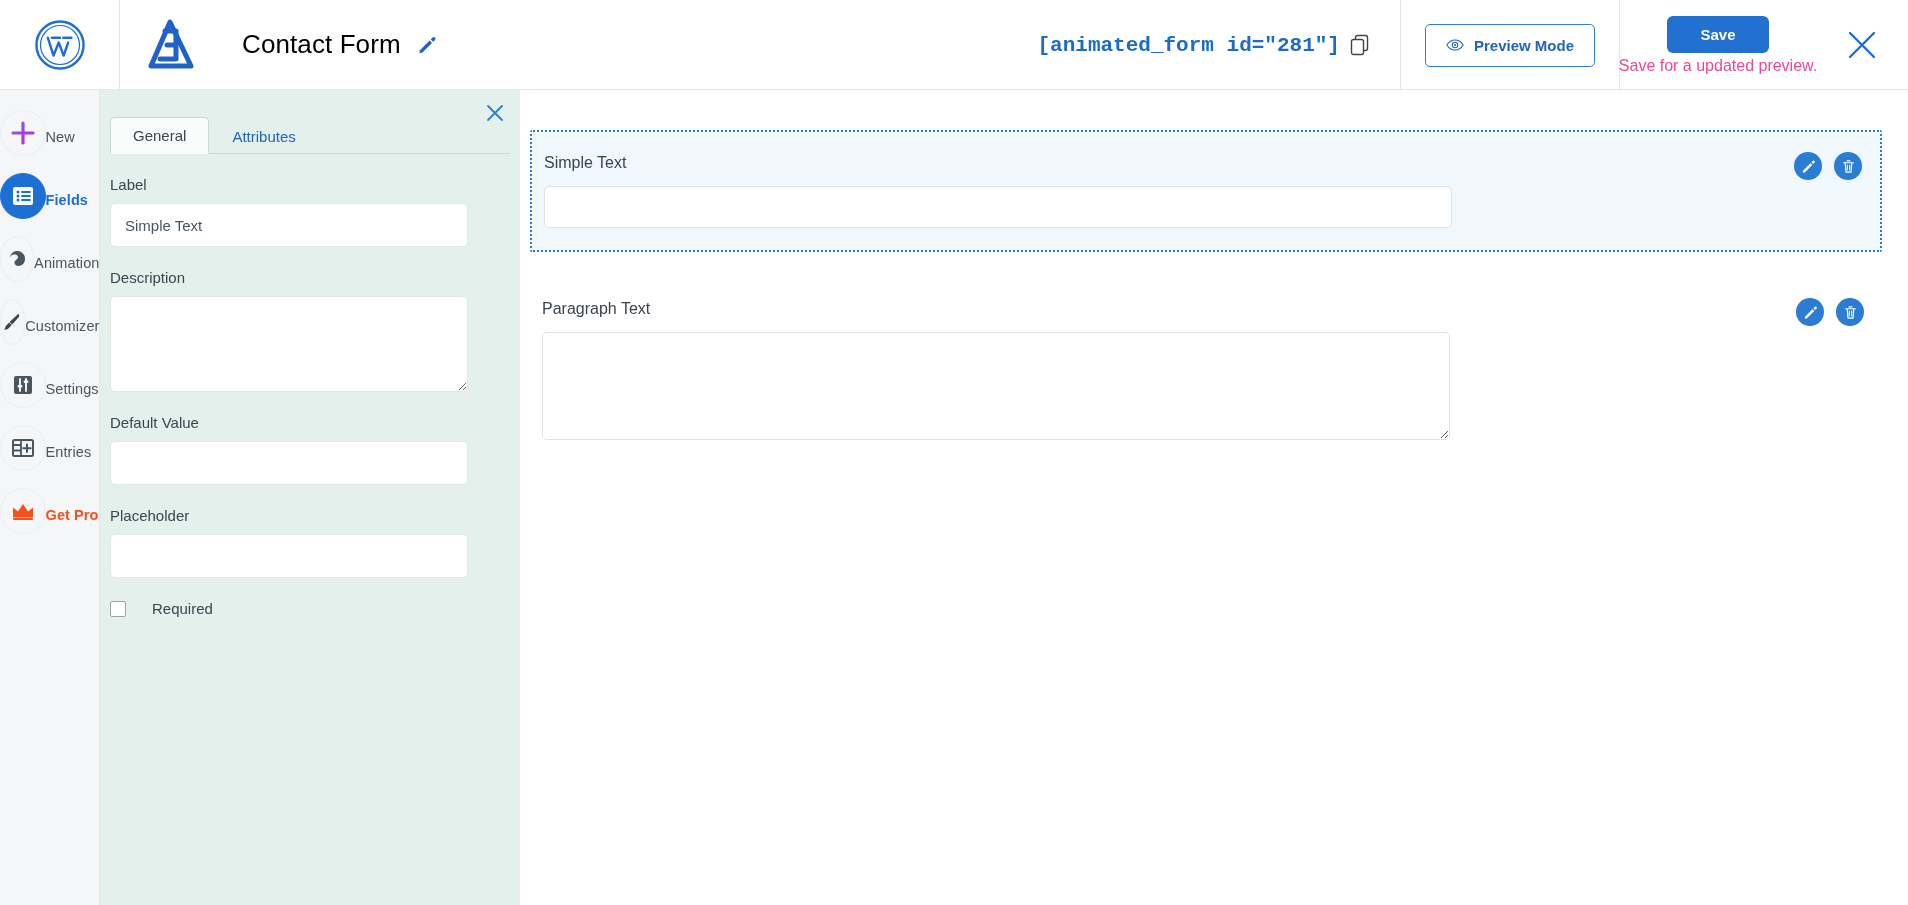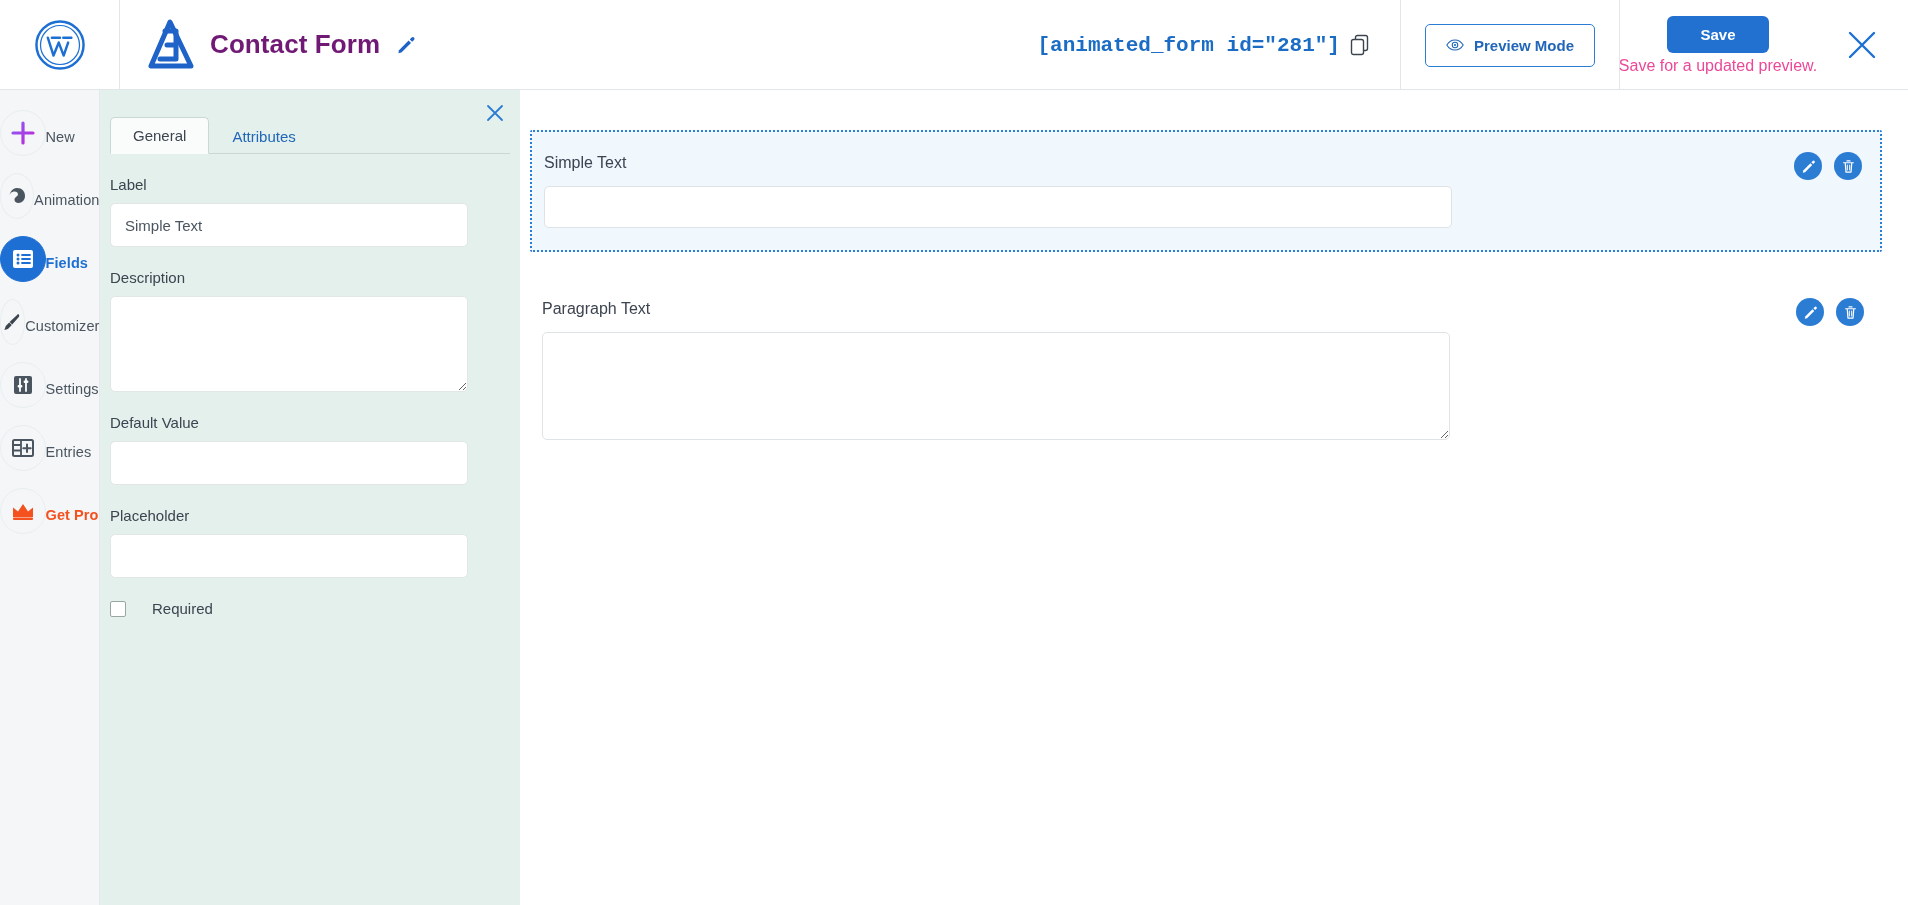--- a/index.html
+++ b/index.html
@@ -19,21 +19,21 @@
     display:flex; align-items:stretch;
   }
   .wp-logo-cell {
     width:120px; display:flex; align-items:center; justify-content:center;
     border-right:1px solid #e3e6e9; height:90px;
   }
   .wp-logo { width:52px; height:52px; }
   .title-cell { display:flex; align-items:center; padding-left:26px; gap:14px; flex:0 0 auto; }
   .brand-mark { width:50px; height:52px; }
   .form-title {
-    font-size:26px; color:#701a75; font-weight:700; letter-spacing:.1px;
+    font-size:26px; color:#000000; font-weight:400; letter-spacing:.1px;margin-left:32px;
   }
   .title-edit-icon { width:20px; height:20px; margin-left:2px; cursor:pointer; }
 
   .spacer { flex:1 1 auto; }
 
   .shortcode-cell {
     display:flex; align-items:center; gap:10px; padding:0 30px 0 10px;
     border-right:1px solid #e3e6e9; height:90px;
   }
   .shortcode {
@@ -249,39 +249,39 @@
                 <stop offset="100%" stop-color="#c026d3"></stop>
           </linearGradient>
             </defs>
           <path d="M13 3 V23 M3 13 H23" stroke="url(#gp)" stroke-width="3.2" stroke-linecap="round"></path>
         </svg>
       </span>
       <span class="side-label">New</span>
     </div>
 
     <div class="side-item">
-      <span class="side-ico-wrap plain">
-        <svg width="22" height="22" viewBox="0 0 22 22">
-          <path d="M11 3 C16 3 19 6.5 19 11 C19 15 16 18 12.5 18 C10 18 8.5 16.5 8.5 14.8 C8.5 12 12 11.6 12 9.3 C12 7.6 10.6 6.4 8.6 6.4 C5.6 6.4 3.4 8.6 3.4 11.6 C3.4 9 5.6 3 11 3 Z" fill="#4a5560"></path>
-        </svg>
-      </span>
-      <span class="side-label">Animation</span>
-    </div>
-
-    <div class="side-item">
       <span class="side-ico-wrap active">
         <svg width="24" height="24" viewBox="0 0 24 24">
           <rect x="2" y="3" width="20" height="18" rx="2" fill="#fff"></rect>
           <circle cx="7" cy="8" r="1.5" fill="#1d6fd4"></circle>
           <circle cx="7" cy="12" r="1.5" fill="#1d6fd4"></circle>
           <circle cx="7" cy="16" r="1.5" fill="#1d6fd4"></circle>
           <path d="M11 8 H19 M11 12 H19 M11 16 H19" stroke="#1d6fd4" stroke-width="1.8" stroke-linecap="round"></path>
         </svg>
       </span>
       <span class="side-label active">Fields</span>
+    </div>
+
+    <div class="side-item">
+      <span class="side-ico-wrap plain">
+        <svg width="22" height="22" viewBox="0 0 22 22">
+          <path d="M11 3 C16 3 19 6.5 19 11 C19 15 16 18 12.5 18 C10 18 8.5 16.5 8.5 14.8 C8.5 12 12 11.6 12 9.3 C12 7.6 10.6 6.4 8.6 6.4 C5.6 6.4 3.4 8.6 3.4 11.6 C3.4 9 5.6 3 11 3 Z" fill="#4a5560"></path>
+        </svg>
+      </span>
+      <span class="side-label">Animation</span>
     </div>
 
     <div class="side-item">
       <span class="side-ico-wrap plain">
         <svg width="22" height="22" viewBox="0 0 22 22">
           <path d="M17.5 3.2 C18.4 4 18.5 5 17.8 5.9 L11.2 13.6 L8.6 11 L16.1 3.9 C16.8 3.2 16.9 2.7 17.5 3.2 Z" fill="#3c4450"></path>
           <path d="M8.2 11.5 L10.8 14.1 L7.4 17.6 C6.4 18.6 4.4 19.1 3.2 18.6 C4.4 17.6 4.2 16 4.8 15 Z" fill="#3c4450"></path>
         </svg>
       </span>
       <span class="side-label">Customizer</span>

